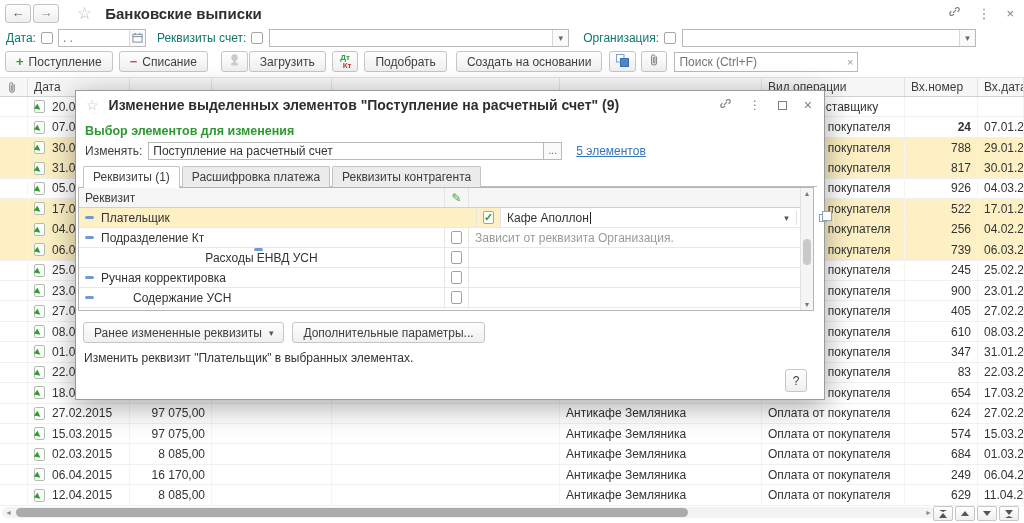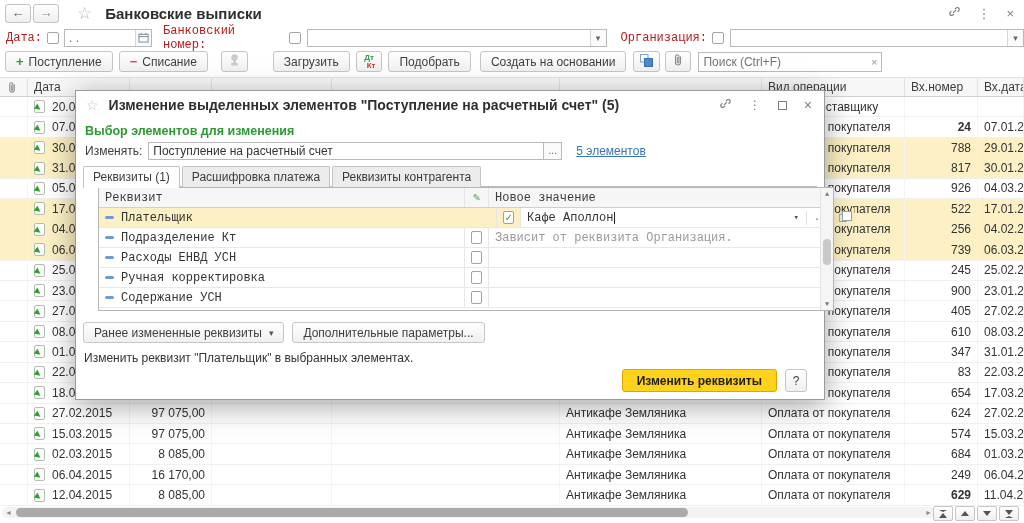--- a/index.html
+++ b/index.html
@@ -13,21 +13,21 @@
   .navbtn { width:26px; height:19px; border:1px solid #c3c3c3; background:linear-gradient(#fefefe,#efefef);
             border-radius:3px; font-size:13px; color:#555; line-height:16px; text-align:center; }
   .navbtn.fwd { margin-left:2px; color:#8a8a8a; }
   .star { color:#b9b9b9; font-size:17px; margin-left:18px; }
   .ttl { font-size:15px; font-weight:bold; color:#2f2f2f; margin-left:13px; }
   .winicons { margin-left:auto; display:flex; align-items:center; gap:16px; margin-right:10px; }
   .winicons .ic { color:#7d7d7d; font-size:13px; cursor:default; }
 
   
   .filterbar { position:absolute; left:0; top:26px; right:0; height:23px; display:flex; align-items:center; }
-  .flabel { color:#b91c1c; margin-right:5px;font-family:Liberation Mono, monospace; }
+  .flabel { color:#0f766e; margin-right:5px; }
   .cb { width:12px; height:12px; border:1px solid #a6a6a6; border-radius:2px; background:#fff; flex:none; }
   .inp { height:18px; border:1px solid #b9b9b9; background:#fff; font-size:12px; padding:0 4px;
          font-family:"Liberation Sans",sans-serif; color:#333; }
   .inpwrap { position:relative; display:flex; align-items:center; }
   .inpbtn { width:16px; height:16px; position:absolute; right:1px; top:1px; background:#fafafa;
             border-left:1px solid #d7d7d7; display:flex; align-items:center; justify-content:center;
             color:#666; font-size:9px; }
 
   
   .toolbar { position:absolute; left:0; top:49px; right:0; height:25px; display:flex; align-items:center; }
@@ -87,21 +87,21 @@
   .dots-btn { height:18px; width:18px; border:1px solid #b9b9b9; border-left:none; background:#fafafa;
               color:#666; font-size:10px; line-height:14px; text-align:center; }
   .lnk { color:#3a74ba; text-decoration:underline; margin-left:14px; }
 
   .tabs { position:absolute; left:7px; top:75px; right:7px; height:21px; display:flex;
           border-bottom:1px solid #bdbdbd; }
   .tab { padding:3px 9px 0; margin-right:2px; background:#ececec; border:1px solid #c3c3c3;
          border-bottom:none; border-radius:2px 2px 0 0; color:#3c3c3c; height:21px; }
   .tab.active { background:#fff; font-weight:normal; position:relative; z-index:2; height:22px; }
 
-  .attrtable { position:absolute; left:22px; top:96px; width:736px; height:124px; border:1px solid #b6b6b6;font-family:Liberation Mono, monospace; }
+  .attrtable { position:absolute; left:2px; top:96px; width:736px; height:124px; border:1px solid #b6b6b6; }
   .arow { display:flex; height:20px; border-bottom:1px solid #e8e8e8; }
   .arow.hdr { background:#f6f6f6; border-bottom:1px solid #d0d0d0; color:#3c3c3c; }
   .acell { display:flex; align-items:center; padding:0 6px; border-right:1px solid #e6e6e6;
            overflow:hidden; white-space:nowrap; flex:none; }
   .arow .hl { background:#fcf0c4; }
   .attr-ic { width:9px; height:3px; background:#6f9bd1; border-radius:1.5px; flex:none; margin-right:7px; }
   .pencil { color:#3f9c3f; font-size:12px; }
   .chk { width:13px; height:13px; border:1px solid #9aa79a; border-radius:2px; background:#fff;
          display:flex; align-items:center; justify-content:center; color:#2ba12b; font-size:11px; font-weight:bold; }
   .muted { color:#9a9a9a; }
@@ -159,21 +159,21 @@
       <input class="inp" style="width: 88px;" placeholder=". .">
       <span class="inpbtn">
         <svg width="11" height="11" viewBox="0 0 12 12">
             <rect x="1" y="2.5" width="10" height="8.5" fill="none" stroke="#76879a"></rect>
             <line x1="1" y1="5" x2="11" y2="5" stroke="#76879a"></line>
             <line x1="3.5" y1="1" x2="3.5" y2="3" stroke="#76879a"></line>
             <line x1="8.5" y1="1" x2="8.5" y2="3" stroke="#76879a"></line>
           </svg>
       </span>
     </span>
-    <span class="flabel" style="margin-left:11px">Банковский номер:</span>
+    <span class="flabel" style="margin-left:11px">Реквизиты счет:</span>
     <span class="cb"></span>
     <span class="inpwrap" style="margin-left:6px">
       <input class="inp" style="width: 300px;" value="">
       <span class="inpbtn">▾</span>
     </span>
     <span class="flabel" style="margin-left:14px">Организация:</span>
     <span class="cb"></span>
     <span class="inpwrap" style="margin-left:6px">
       <input class="inp" style="width: 294px;" value="">
       <span class="inpbtn">▾</span>
@@ -191,21 +191,21 @@
     </button>
     <button class="btn" style="margin-left:13px;padding:0 6px">
       <span>
         <svg width="13" height="14" viewBox="0 0 13 14">
             <circle cx="6.5" cy="4.5" r="3.2" fill="#c7cdc9"></circle>
             <rect x="5.2" y="7" width="2.6" height="3" fill="#c7cdc9"></rect>
             <rect x="3" y="10" width="7" height="2.4" rx="1" fill="#c7cdc9"></rect>
           </svg>
       </span>
     </button>
-    <button class="btn" style="margin-left:25px">
+    <button class="btn" style="margin-left:1px">
       <span>Загрузить</span>
     </button>
     <button class="btn" style="margin-left:6px;padding:0 6px">
       <span class="dtkt">
           <span class="dt">Дт</span>
           <span class="kt">Кт</span>
         </span>
     </button>
     <button class="btn" style="margin-left:6px">
       <span>Подобрать</span>
@@ -522,21 +522,21 @@
           <div class="tcell" style="width: 28px;"></div>
           <div class="tcell" style="width: 102px;">
             <span class="doc"></span>
             <span>12.04.2015</span>
           </div>
           <div class="tcell num" style="width: 82px;">8 085,00</div>
           <div class="tcell" style="width: 120px;"></div>
           <div class="tcell" style="width: 228px;"></div>
           <div class="tcell" style="width: 202px;">Антикафе Земляника</div>
           <div class="tcell" style="width: 143px;">Оплата от покупателя</div>
-          <div class="tcell num" style="width: 73px; font-weight: bold;">629</div>
+          <div class="tcell num" style="width: 73px;">629</div>
           <div class="tcell" style="width: 46px;">11.04.2015</div>
         </div>
       </div>
     <div class="hscroll">
       <span class="harrow" style="left:3px">◄</span>
       <div class="hthumb"></div>
       <span class="harrow" style="right:3px">►</span>
     </div>
     <div class="scrollnav">
       <button class="snbtn">
@@ -550,21 +550,21 @@
         </button>
       <button class="snbtn">
           <span class="tri-dn bar-b"></span>
         </button>
     </div>
   </div>
 
   <div class="dialog">
     <div class="dtitlebar">
       <span class="dstar">☆</span>
-      <span class="dtitle">Изменение выделенных элементов "Поступление на расчетный счет" (5)</span>
+      <span class="dtitle">Изменение выделенных элементов "Поступление на расчетный счет" (9)</span>
       <span class="dicons">
         <span>
           <svg width="13" height="13" viewBox="0 0 14 14">
               <g fill="none" stroke="#7d7d7d" stroke-width="1.3">
                 <path d="M5.5 8.5l3-3"></path>
                 <path d="M7.5 4.5l1-1a2 2 0 1 1 2.8 2.8l-1 1"></path>
                 <path d="M6.5 9.5l-1 1a2 2 0 1 1-2.8-2.8l1-1"></path>
               </g>
             </svg>
         </span>
@@ -589,21 +589,20 @@
       <div class="tab">Реквизиты контрагента</div>
     </div>
 
     <div class="attrtable">
       <div id="attr-rows">
           <div class="arow hdr">
             <div class="acell" style="width: 366px;">Реквизит</div>
             <div class="acell" style="width: 24px; justify-content: center;">
               <span class="pencil">✎</span>
             </div>
-            <div class="acell" style="width: 333px;">Новое значение</div>
           </div>
           <div class="arow">
             <div class="acell hl" style="width: 398px;">
               <span class="attr-ic"></span>
               <span>Плательщик</span>
             </div>
             <div class="acell hl" style="width: 24px; justify-content: center;">
               <span class="chk">✓</span>
             </div>
             <div class="acell" style="width: 333px;">
@@ -623,41 +622,41 @@
             <div class="acell" style="width: 366px;">
               <span class="attr-ic"></span>
               <span>Подразделение Кт</span>
             </div>
             <div class="acell" style="width: 24px; justify-content: center;">
               <span class="chk"></span>
             </div>
             <div class="acell muted" style="width: 333px;">Зависит от реквизита Организация.</div>
           </div>
           <div class="arow">
-            <div class="acell" style="width: 366px;">
+            <div class="acell" style="width: 366px; flex-direction: column;">
               <span class="attr-ic"></span>
               <span>Расходы ЕНВД УСН</span>
             </div>
             <div class="acell" style="width: 24px; justify-content: center;">
               <span class="chk"></span>
             </div>
             <div class="acell" style="width: 333px;"></div>
           </div>
           <div class="arow">
             <div class="acell" style="width: 366px;">
               <span class="attr-ic"></span>
               <span>Ручная корректировка</span>
             </div>
             <div class="acell" style="width: 24px; justify-content: center;">
               <span class="chk"></span>
             </div>
             <div class="acell" style="width: 333px;"></div>
           </div>
           <div class="arow">
-            <div class="acell" style="width: 366px;">
+            <div class="acell" style="width: 366px; gap: 32px;">
               <span class="attr-ic"></span>
               <span>Содержание УСН</span>
             </div>
             <div class="acell" style="width: 24px; justify-content: center;">
               <span class="chk"></span>
             </div>
             <div class="acell" style="width: 333px;"></div>
           </div>
         </div>
       <div class="dlg-vscroll">
@@ -673,17 +672,16 @@
         <span class="carret">▾</span>
       </button>
       <button class="btn">
         <span>Дополнительные параметры...</span>
       </button>
     </div>
 
     <div class="hint">Изменить реквизит "Плательщик" в выбранных элементах.</div>
 
     <div class="submitrow">
-      <button class="ybtn">Изменить реквизиты</button>
       <button class="qbtn">?</button>
     </div>
   </div>
 </div>
 
 </body></html>

